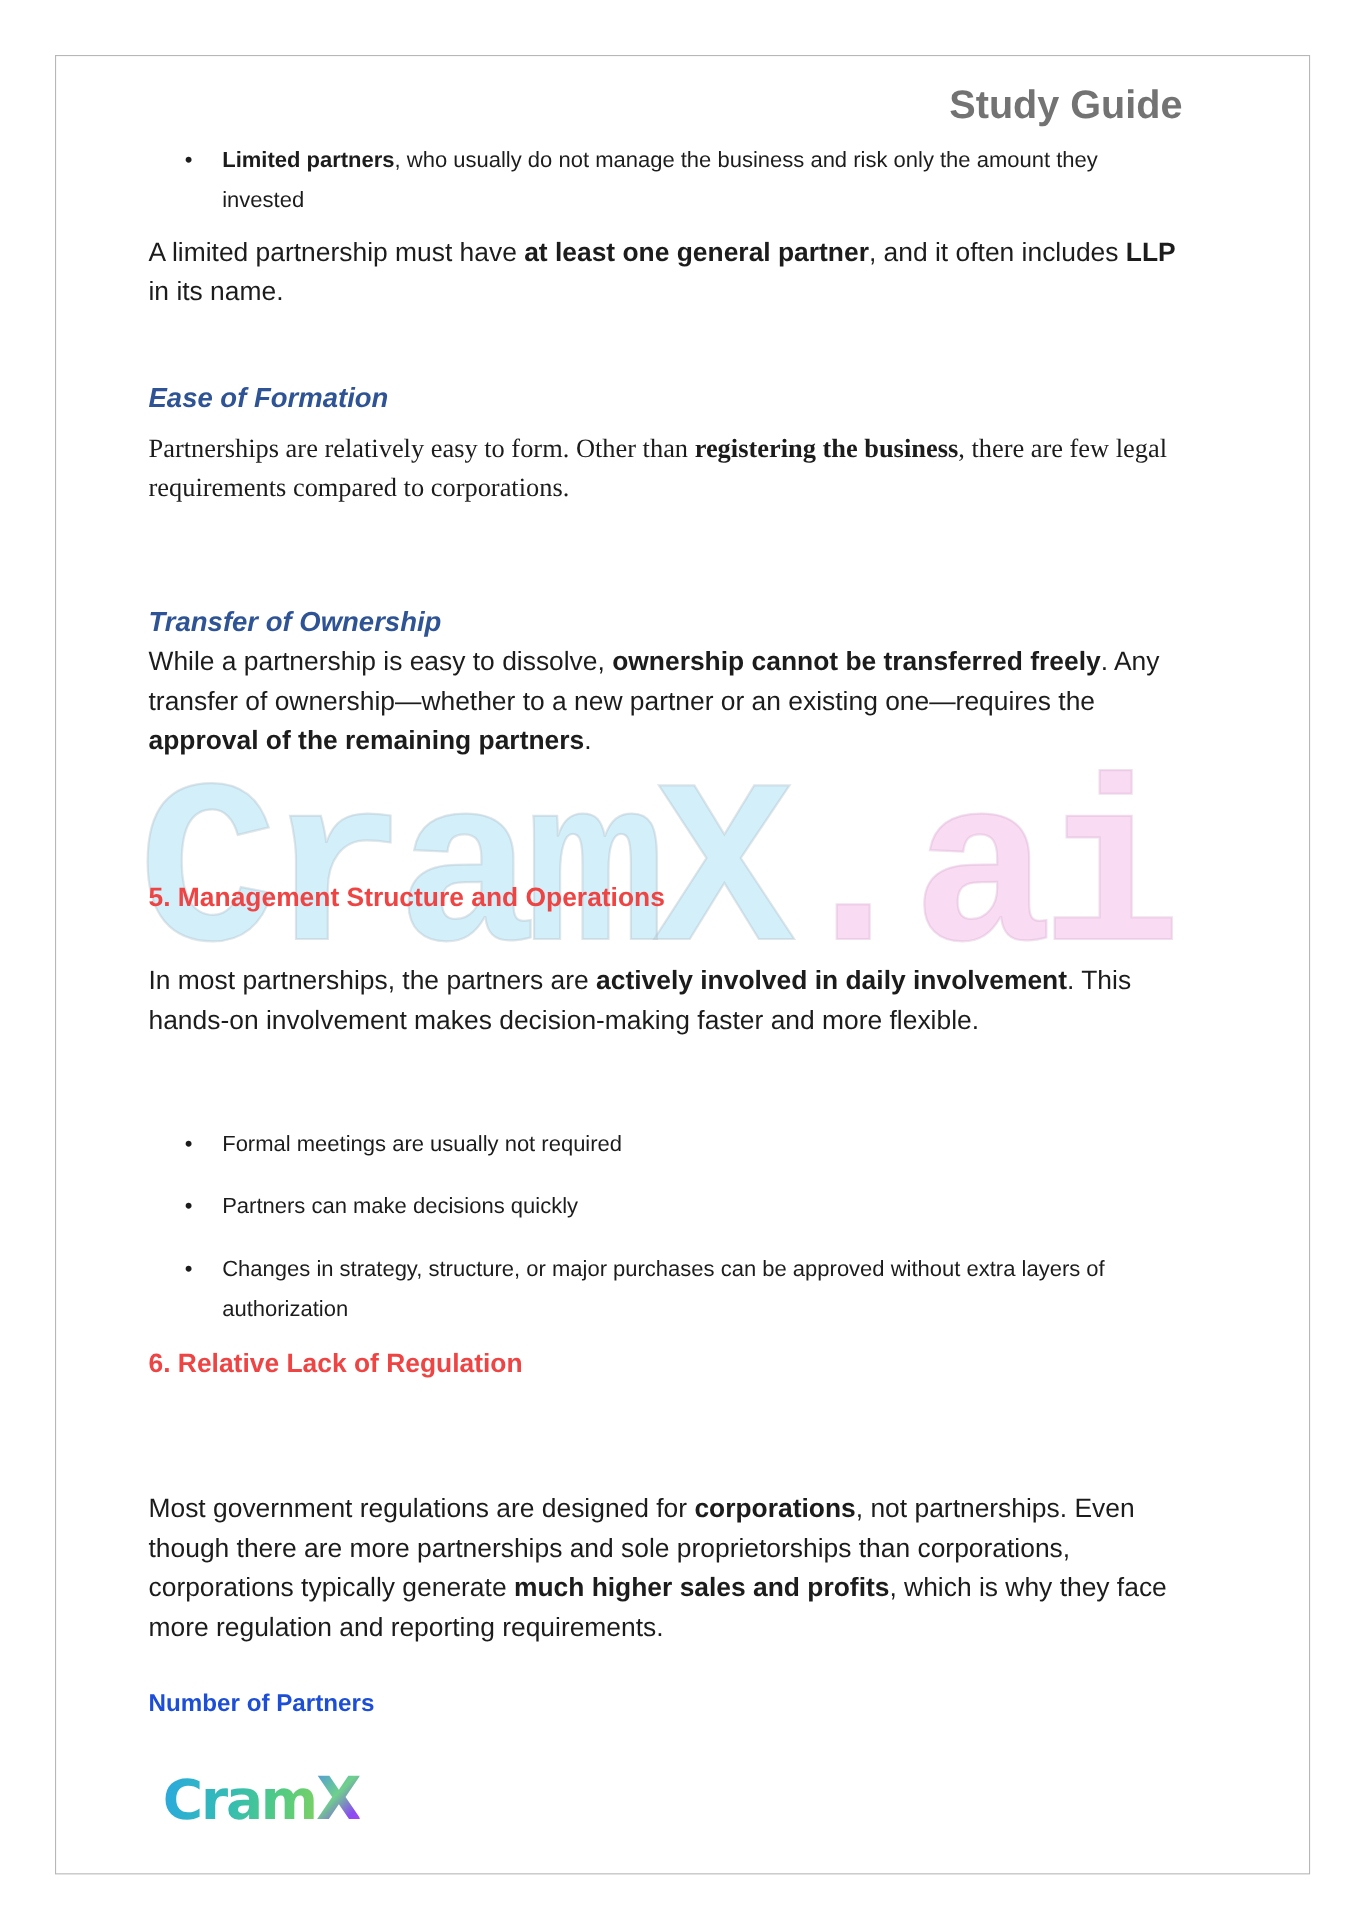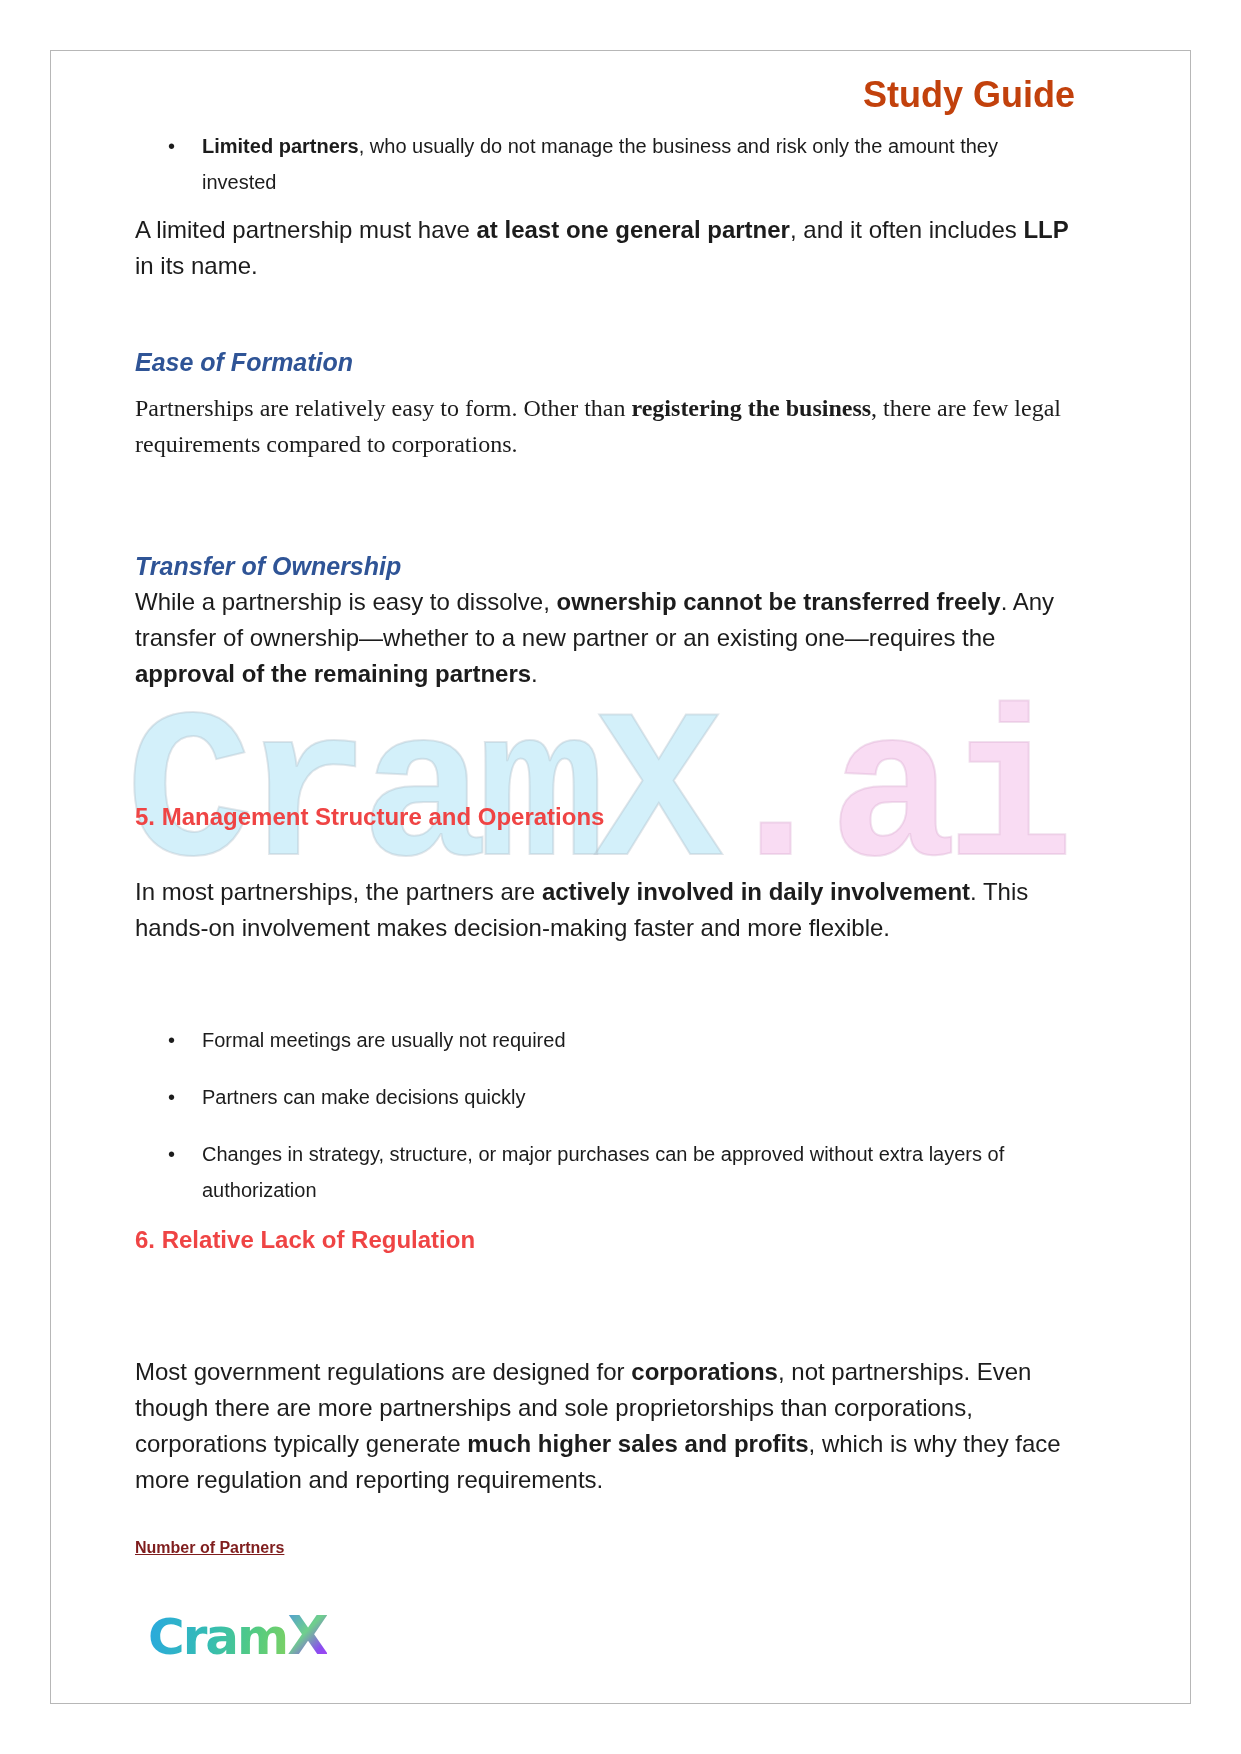--- a/index.html
+++ b/index.html
@@ -16,32 +16,32 @@
     position:absolute;left:126px;top:692px;z-index:1;white-space:nowrap;
     font-family:Liberation Mono, monospace;font-weight:bold;
     font-size:212px;line-height:212px;letter-spacing:-10px;
     -webkit-text-stroke:2px rgba(175,190,200,0.38);
     user-select:none;pointer-events:none;
   }
   .watermark .wm-main{color:#d3f0fa;}
   .watermark .wm-suffix{color:#f9dcf3;-webkit-text-stroke:2px rgba(215,170,205,0.35);}
   .content-block{position:absolute;left:135px;width:940px;z-index:2;}
   .doc-title{
-    top:74px;text-align:right;font-size:36px;font-weight:bold;color:#c2410c;
+    top:74px;text-align:right;font-size:36px;font-weight:bold;color:#737373;
     letter-spacing:0px;
   }
   .body-text{font-size:24px;line-height:36px;color:#1c1c1c;}
   b{font-weight:bold;}
   .subheading{
     font-size:25px;font-weight:bold;font-style:italic;color:#2F5496;line-height:28px;
   }
   .section-heading{
     font-size:24px;font-weight:bold;color:#ef4444;line-height:34px;
   }
-  .bold-heading{font-size:16px;font-weight:bold;color:#7f1d1d;line-height:28px;text-decoration:underline;}
+  .bold-heading{font-size:22px;font-weight:bold;color:#1d4ed8;line-height:28px;}
   ul.bullet-list{list-style:none;margin:0;padding:0;}
   .bullet-item{position:relative;padding-left:67px;font-size:20px;line-height:36px;}
   .bullet-item .bullet-marker{
     position:absolute;left:33px;top:0;font-size:20px;color:#1c1c1c;
   }
   .bullet-gap{margin-bottom:21px;}
   
   .cramx-logo{
     position:absolute;left:148px;top:1608px;z-index:2;
     font-family:"DejaVu Sans", sans-serif;font-weight:bold;

